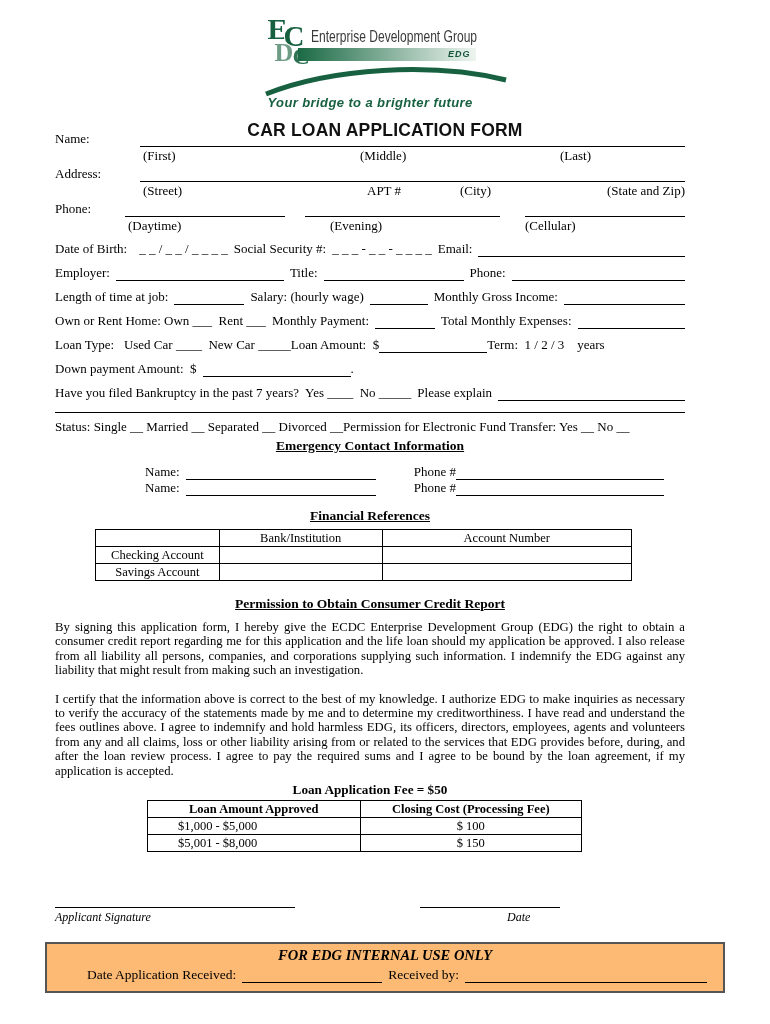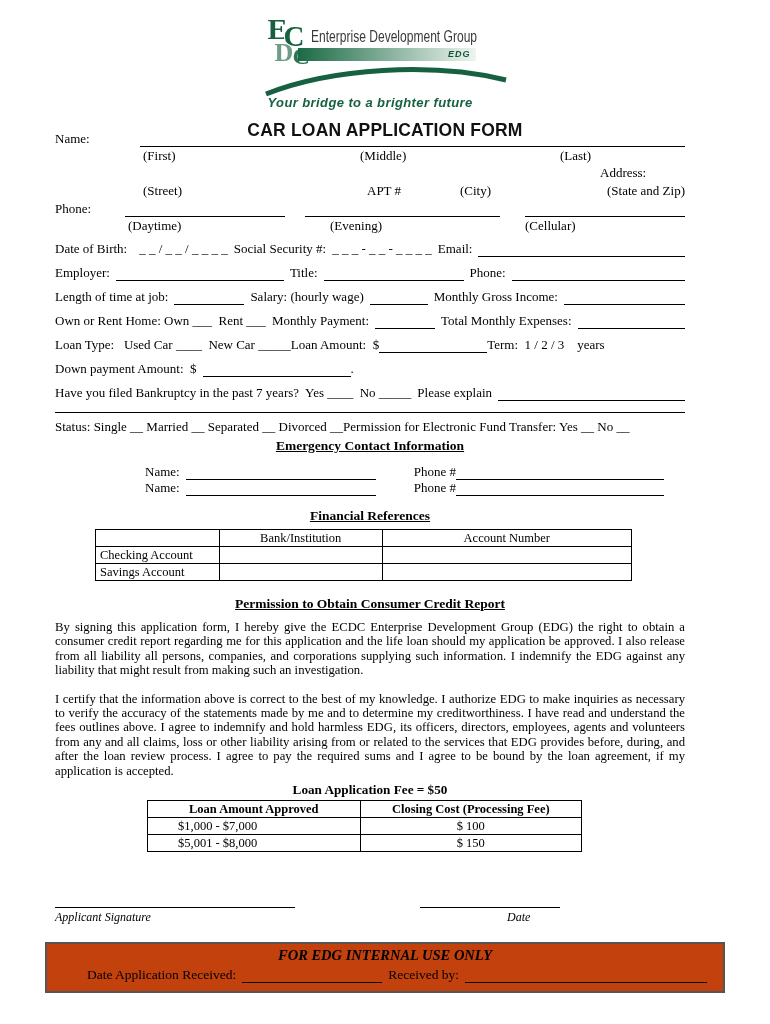--- a/index.html
+++ b/index.html
@@ -43,36 +43,36 @@
   .grow { flex:1; }
   .sub { position:relative; height:16px; font-size:13px; }
   .sub span { position:absolute; top:1px; white-space:nowrap; }
   .w85 { width:85px; } .w70 { width:70px; }
   .heading { margin-top:6px; text-align:center; font-weight:bold;
     font-size:13.5px; text-decoration:underline; }
   .erow { display:flex; align-items:flex-end; height:16px; margin-left:90px; }
   table { border-collapse:collapse; font-size:12.5px; }
   td, th { border:1px solid #000; height:17px; padding:0 4px; font-weight:normal; }
   .fintable { margin:5px 0 0 40px; width:537px; }
-  .fintable .c0 { width:124px; text-align:left; }
+  .fintable .c0 { width:124px; text-align:center; }
   .fintable .c1 { width:163px; text-align:center; }
   .fintable .c2 { width:250px; text-align:center; }
   .para { margin-top:8px; text-align:justify; font-size:12.7px; line-height:14.4px; }
   .feetitle { margin-top:4px; text-align:center; font-weight:bold; font-size:13.2px; }
   .feetable { margin:2px 0 0 92px; width:435px; }
   .feetable th { font-weight:bold; text-align:center; }
   .feetable .fc0 { width:213px; }
   .feetable .fc1 { width:222px; }
   .feetable td.fc0 { text-align:left; padding-left:30px; }
   .feetable td.fc1 { text-align:center; }
   .sigrow { display:flex; align-items:flex-end; height:16px; margin-top:40px; }
   .siglabels { position:relative; height:18px; font-style:italic; font-size:12px; }
   .siglabels span { position:absolute; top:2px; }
   .internal { margin:16px 0 0 -10px; width:680px; border:2px solid #555;
-    background:#c2410c; padding:3px 10px 8px; }
+    background:#fdba74; padding:3px 10px 8px; }
   .internal-title { text-align:center; font-weight:bold; font-style:italic; font-size:14.5px; }
   .internal-row { display:flex; align-items:flex-end; height:17px; margin:2px 0 0 30px; font-size:13.5px; }
   .ml6 { margin-left:6px; } .ml12 { margin-left:12px; } .ml14 { margin-left:0; }
 </style>
 </head>
 <body>
 
 <div class="page">
 
   <div class="logo">
@@ -99,21 +99,21 @@
     <div class="frow" style="margin-top:0;">
       <span class="lbl w85">Name:</span>
       <span class="bl grow"></span>
     </div>
     <div class="sub">
       <span style="left:88px">(First)</span>
       <span style="left:305px">(Middle)</span>
       <span style="left:505px">(Last)</span>
     </div>
 
-    <div class="frow" style="margin-top:2px;flex-direction:column;">
+    <div class="frow" style="margin-top:2px;">
       <span class="lbl w85">Address:</span>
       <span class="bl grow"></span>
     </div>
     <div class="sub">
       <span style="left:88px">(Street)</span>
       <span style="left:312px">APT #</span>
       <span style="left:405px">(City)</span>
       <span style="left:auto;right:0">(State and Zip)</span>
     </div>
 
@@ -231,21 +231,21 @@
     <div class="para" style="margin-top:14px;">I certify that the information above is correct to the best of my knowledge.  I authorize EDG to make inquiries as necessary to verify the accuracy of the statements made by me and to determine my creditworthiness.  I have read and understand the fees outlines above.  I agree to indemnify and hold harmless EDG, its officers, directors, employees, agents and volunteers from any and all claims, loss or other liability arising from or related to the services that EDG provides before, during, and after the loan review process.  I agree to pay the required sums and I agree to be bound by the loan agreement, if my application is accepted.</div>
 
     <div class="feetitle">Loan Application Fee = $50</div>
     <table class="feetable">
       <tbody>
           <tr>
         <th class="fc0">Loan Amount Approved</th>
         <th class="fc1">Closing Cost (Processing Fee)</th>
       </tr>
       <tr>
-        <td class="fc0">$1,000 -  $7,000</td>
+        <td class="fc0">$1,000 -  $5,000</td>
         <td class="fc1">$  100</td>
       </tr>
       <tr>
         <td class="fc0">$5,001 -  $8,000</td>
         <td class="fc1">$ 150</td>
       </tr>
     </tbody>
       </table>
 
     <div class="sigrow">

